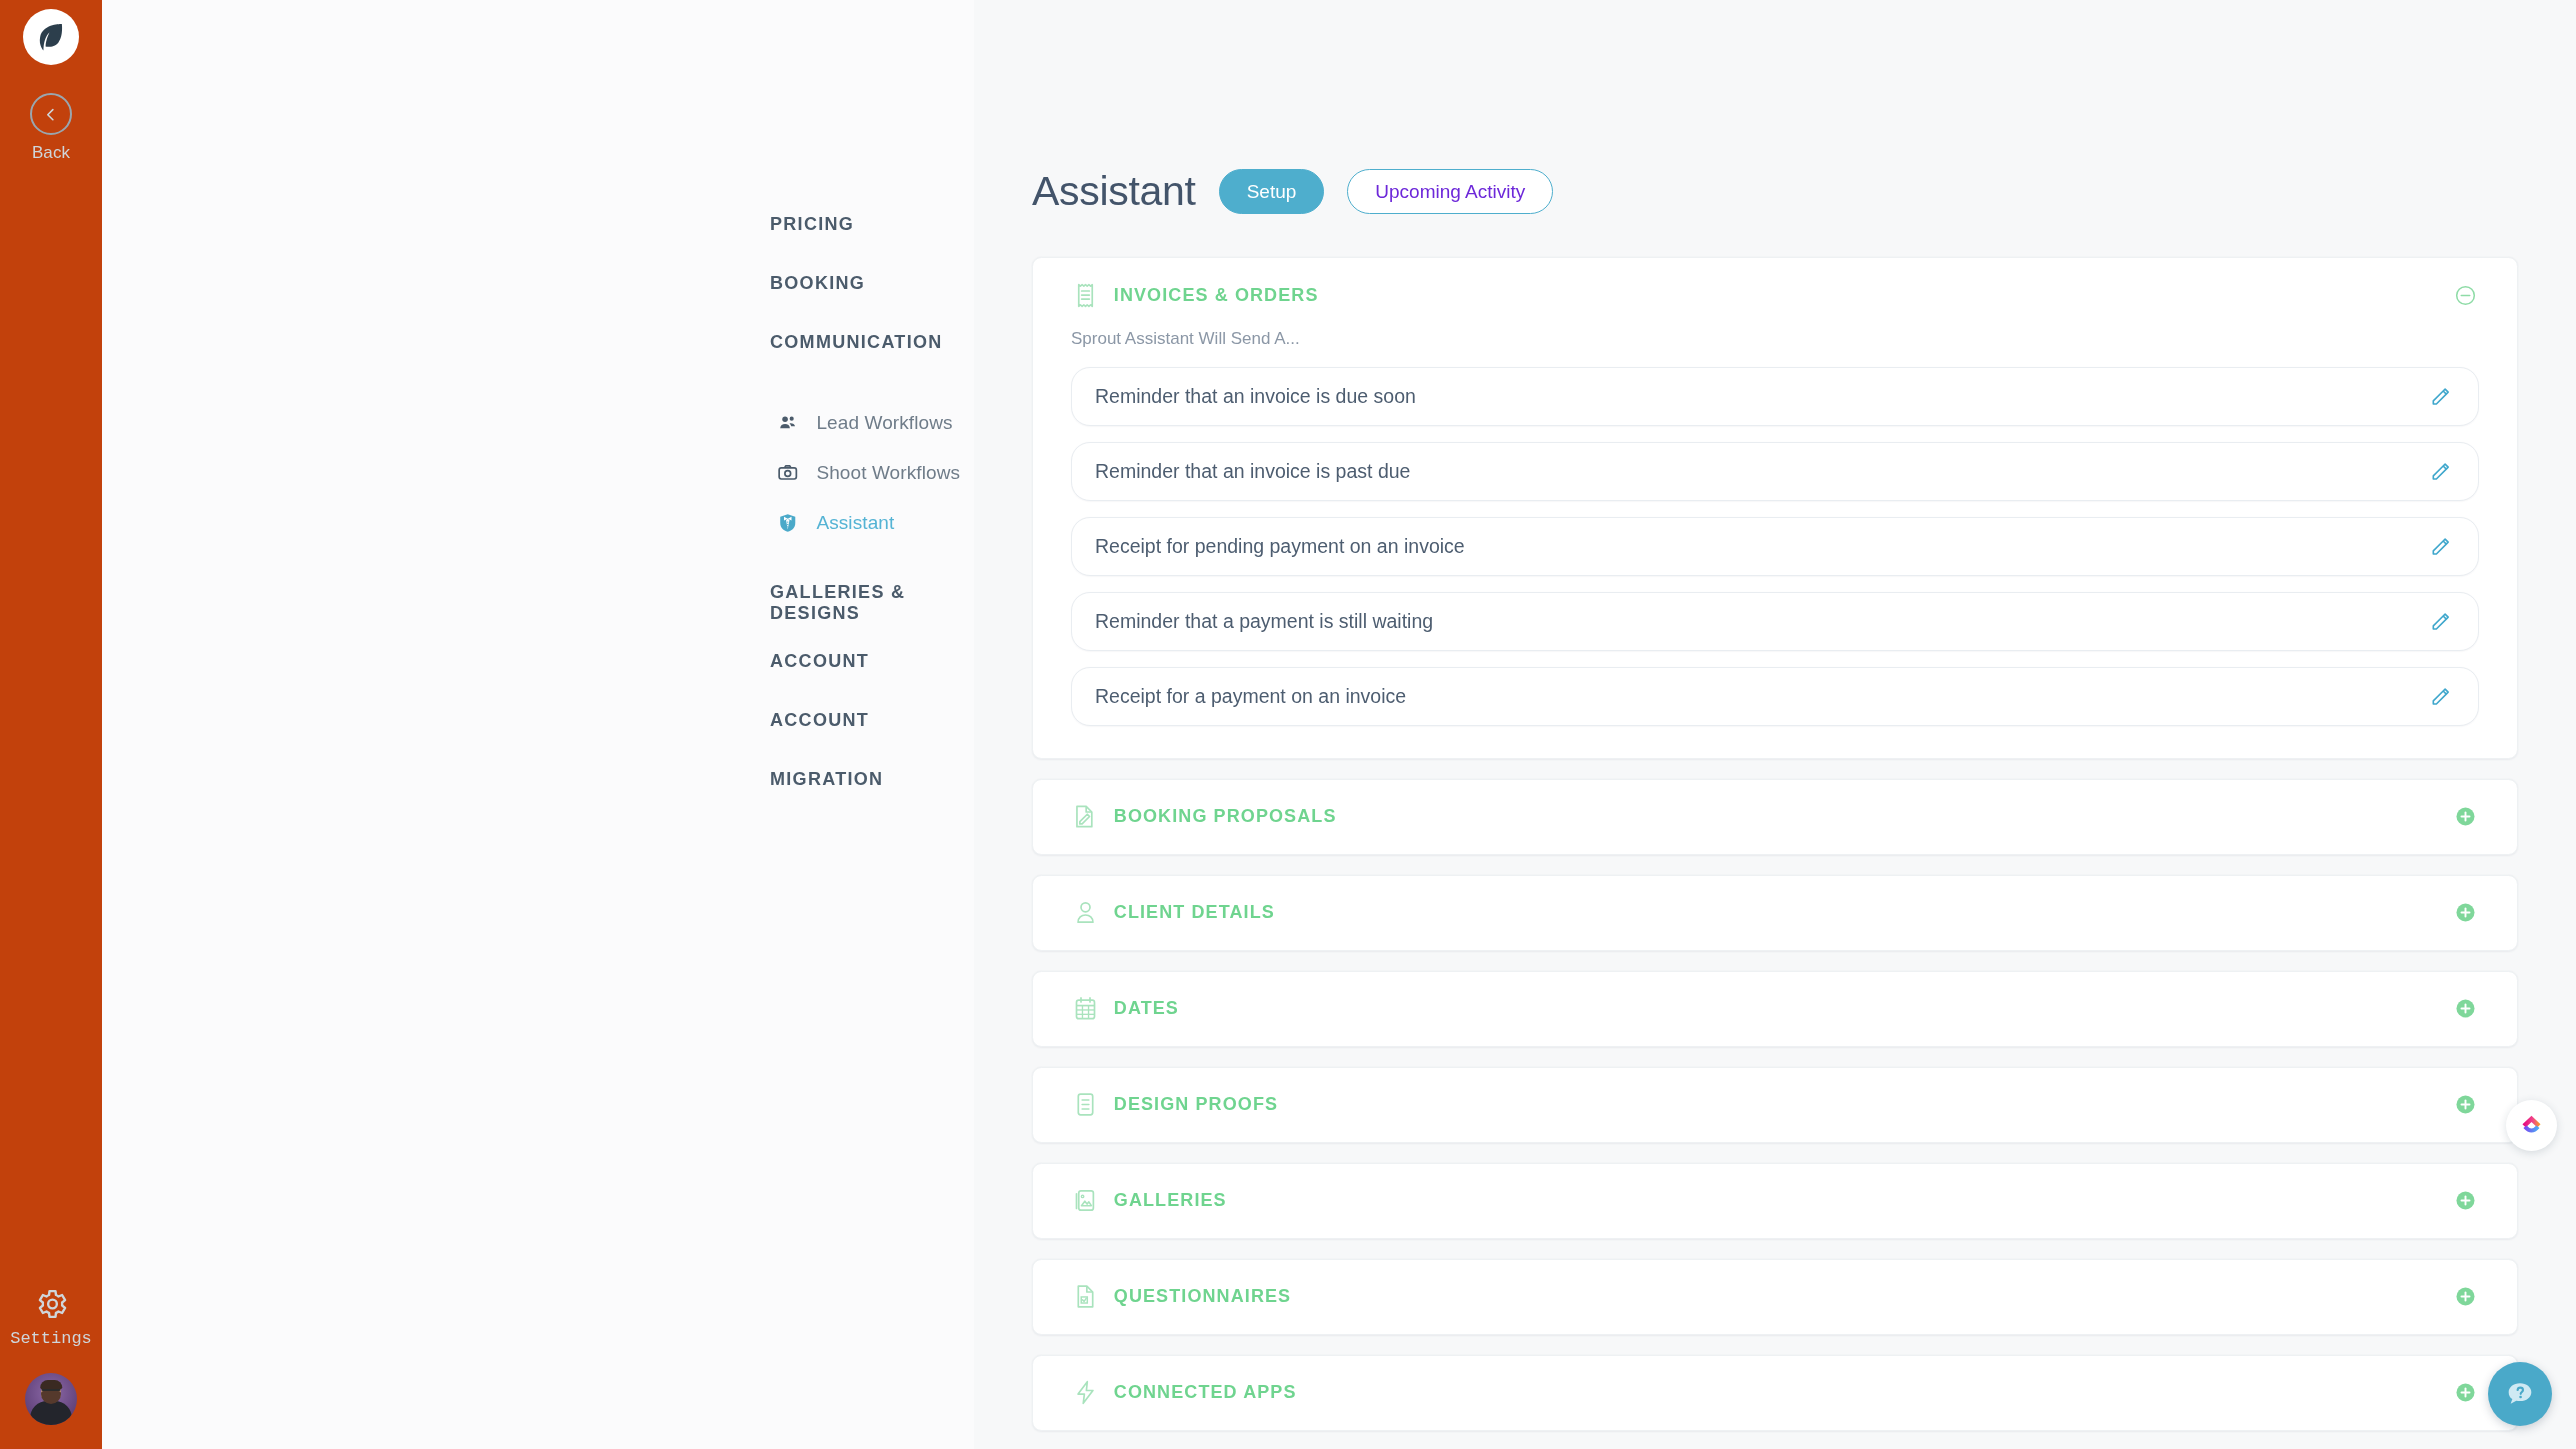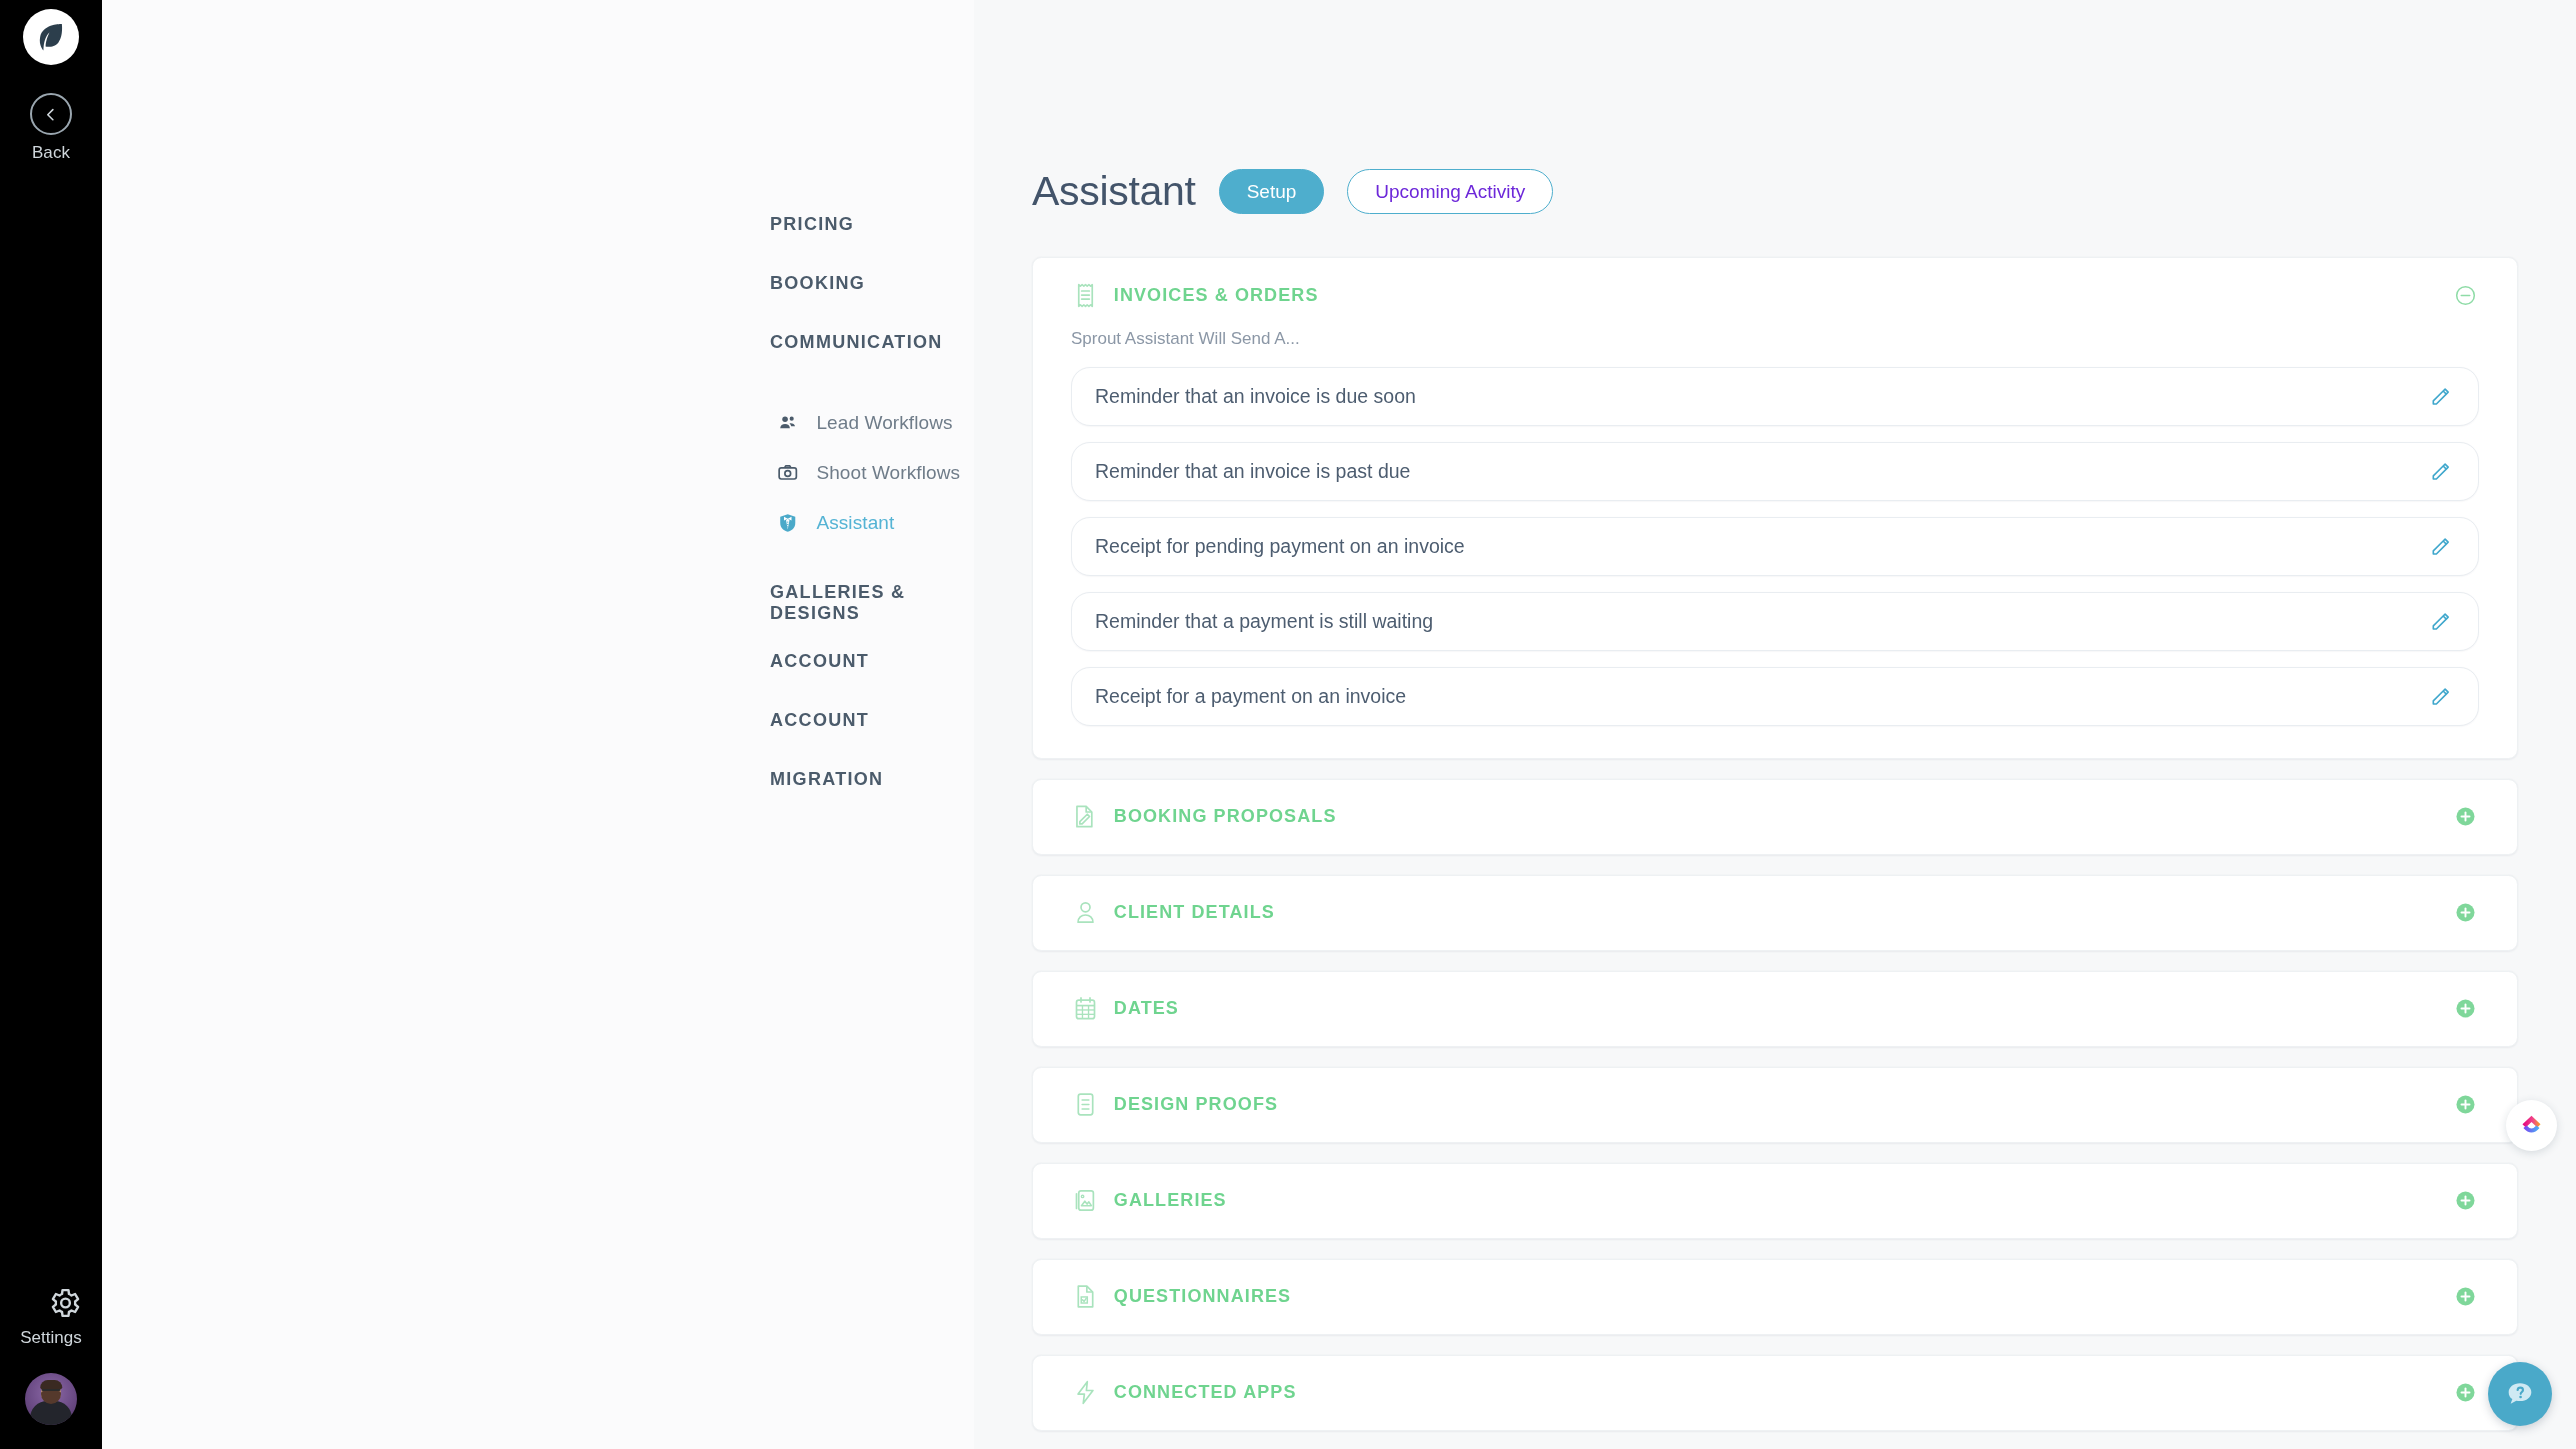--- a/index.html
+++ b/index.html
@@ -16,21 +16,21 @@
     position: relative;
     width: 2576px;
     height: 1449px;
     display: flex;
   }
 
   
   .rail {
     width: 102px;
     height: 1449px;
-    background: #000000;
+    background: #c2410c;
     flex: 0 0 102px;
     position: relative;
     display: flex;
     flex-direction: column;
     align-items: center;
   }
 
   .rail-logo {
     width: 56px;
     height: 56px;
@@ -64,22 +64,23 @@
 
   .rail-bottom {
     position: absolute;
     bottom: 24px;
     left: 0; right: 0;
     display: flex;
     flex-direction: column;
     align-items: center;
   }
   .rail-settings {
-    display: flex; flex-direction: column; align-items: flex-end;
-    cursor: pointer;
+    display: flex; flex-direction: column; align-items: center;
+    cursor: pointer;
+    font-family: Liberation Mono, monospace;
   }
   .rail-settings-label {
     margin-top: 6.7px;
     color: #cfd6db;
     font-size: 17px;
   }
   .rail-avatar {
     margin-top: 25.5px;
     width: 52px; height: 52px;
     border-radius: 50%;

